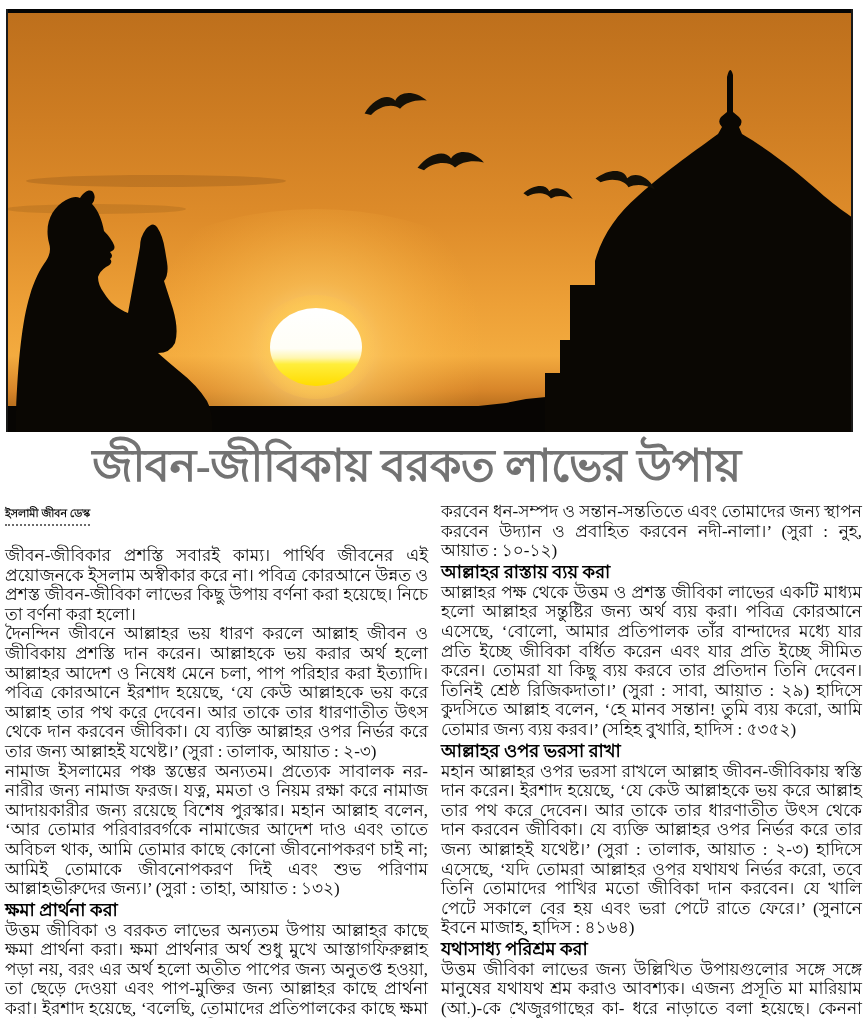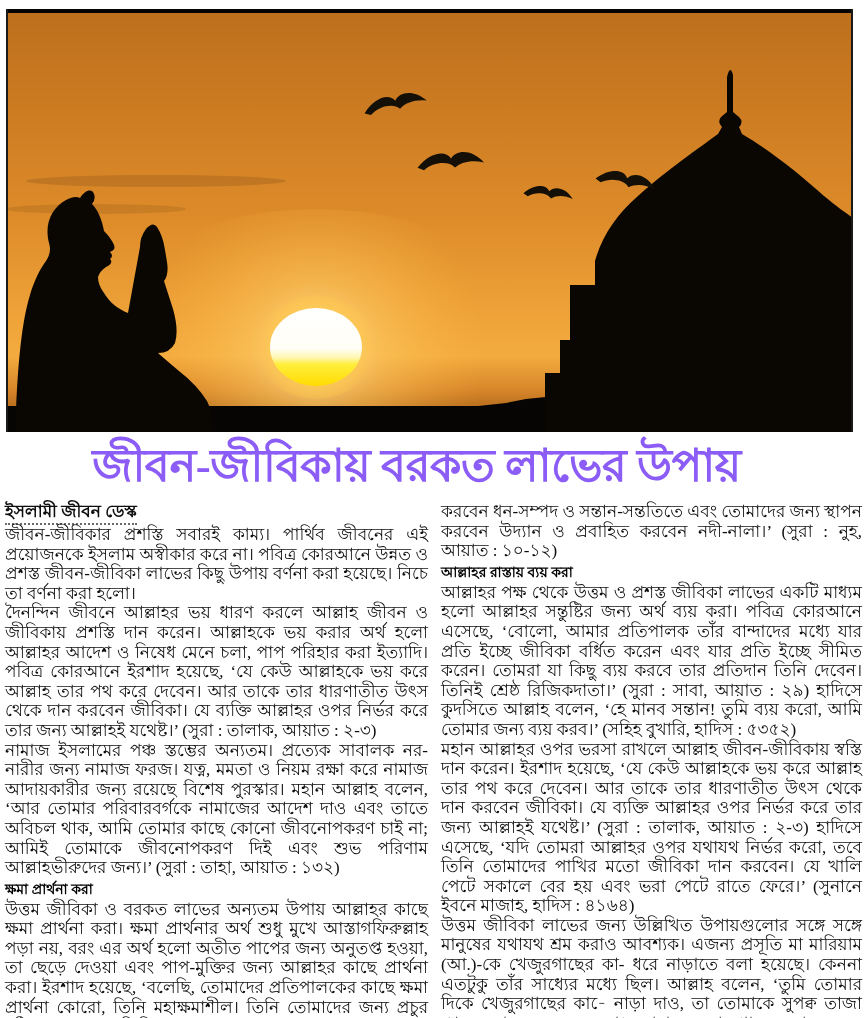--- a/index.html
+++ b/index.html
@@ -4,34 +4,34 @@
 <style>
   html,body{margin:0;padding:0;}
   body{
     width:867px;height:1018px;background:#ffffff;position:relative;overflow:hidden;
     font-family:"Liberation Serif","DejaVu Serif",serif;
   }
   .photo{position:absolute;left:6px;top:9px;width:847px;height:423px;display:block;}
   .headline{
     position:absolute;left:0;top:433px;width:833px;height:70px;
     display:flex;align-items:center;justify-content:center;
-    font-weight:bold;font-size:45px;color:#8b5cf6;letter-spacing:-0.5px;white-space:nowrap;
+    font-weight:bold;font-size:45px;color:#737373;letter-spacing:-0.5px;white-space:nowrap;
   }
   .col{
     position:absolute;top:502px;font-size:17px;line-height:19.6px;color:#0e0e0e;
     text-align:justify;text-justify:inter-word;
   }
   .col-left{left:5px;width:423px;}
   .col-right{left:441px;width:421px;}
   .byline{
-    font-weight:bold;font-size:17px;line-height:20px;display:inline-block;
-    border-bottom:2px dotted #6b6b6b;padding-bottom:1px;margin:0 0 0 0;text-align:center;
+    font-weight:bold;font-size:11px;line-height:20px;display:inline-block;
+    border-bottom:2px dotted #6b6b6b;padding-bottom:1px;margin:0 0 20px 0;text-align:center;
   }
   .sec-heading{
-    font-size:14px;font-weight:bold;margin:1px 0 0 0;line-height:21px;
+    font-size:18px;font-weight:bold;margin:1px 0 0 0;line-height:21px;
     text-align:left;color:#000;
   }
   .para{margin:0;}
 </style>
 </head>
 <body>
 
 <svg class="photo" viewBox="0 0 847 423" width="847" height="423" preserveAspectRatio="none" aria-hidden="true">
   <defs>
     <linearGradient id="sky" x1="0" y1="0" x2="0" y2="1">
@@ -133,15 +133,17 @@
   <p class="para">দৈনন্দিন জীবনে আল্লাহর ভয় ধারণ করলে আল্লাহ জীবন ও জীবিকায় প্রশস্তি দান করেন। আল্লাহকে ভয় করার অর্থ হলো আল্লাহর আদেশ ও নিষেধ মেনে চলা, পাপ পরিহার করা ইত্যাদি। পবিত্র কোরআনে ইরশাদ হয়েছে, ‘যে কেউ আল্লাহকে ভয় করে আল্লাহ তার পথ করে দেবেন। আর তাকে তার ধারণাতীত উৎস থেকে দান করবেন জীবিকা। যে ব্যক্তি আল্লাহর ওপর নির্ভর করে তার জন্য আল্লাহই যথেষ্ট।’ (সুরা : তালাক, আয়াত : ২-৩)</p>
   <p class="para">নামাজ ইসলামের পঞ্চ স্তম্ভের অন্যতম। প্রত্যেক সাবালক নর-নারীর জন্য নামাজ ফরজ। যত্ন, মমতা ও নিয়ম রক্ষা করে নামাজ আদায়কারীর জন্য রয়েছে বিশেষ পুরস্কার। মহান আল্লাহ বলেন, ‘আর তোমার পরিবারবর্গকে নামাজের আদেশ দাও এবং তাতে অবিচল থাক, আমি তোমার কাছে কোনো জীবনোপকরণ চাই না; আমিই তোমাকে জীবনোপকরণ দিই এবং শুভ পরিণাম আল্লাহভীরুদের জন্য।’ (সুরা : তাহা, আয়াত : ১৩২)</p>
   <div class="sec-heading">ক্ষমা প্রার্থনা করা</div>
   <p class="para">উত্তম জীবিকা ও বরকত লাভের অন্যতম উপায় আল্লাহর কাছে ক্ষমা প্রার্থনা করা। ক্ষমা প্রার্থনার অর্থ শুধু মুখে আস্তাগফিরুল্লাহ পড়া নয়, বরং এর অর্থ হলো অতীত পাপের জন্য অনুতপ্ত হওয়া, তা ছেড়ে দেওয়া এবং পাপ-মুক্তির জন্য আল্লাহর কাছে প্রার্থনা করা। ইরশাদ হয়েছে, ‘বলেছি, তোমাদের প্রতিপালকের কাছে ক্ষমা প্রার্থনা কোরো, তিনি মহাক্ষমাশীল। তিনি তোমাদের জন্য প্রচুর বৃষ্টিপাত করবেন। তিনি তোমাদের সমৃদ্ধ</p>
 </div>
 
 <div class="col col-right">
   <p class="para">করবেন ধন-সম্পদ ও সন্তান-সন্ততিতে এবং তোমাদের জন্য স্থাপন করবেন উদ্যান ও প্রবাহিত করবেন নদী-নালা।’ (সুরা : নুহ, আয়াত : ১০-১২)</p>
   <div class="sec-heading">আল্লাহর রাস্তায় ব্যয় করা</div>
   <p class="para">আল্লাহর পক্ষ থেকে উত্তম ও প্রশস্ত জীবিকা লাভের একটি মাধ্যম হলো আল্লাহর সন্তুষ্টির জন্য অর্থ ব্যয় করা। পবিত্র কোরআনে এসেছে, ‘বোলো, আমার প্রতিপালক তাঁর বান্দাদের মধ্যে যার প্রতি ইচ্ছে জীবিকা বর্ধিত করেন এবং যার প্রতি ইচ্ছে সীমিত করেন। তোমরা যা কিছু ব্যয় করবে তার প্রতিদান তিনি দেবেন। তিনিই শ্রেষ্ঠ রিজিকদাতা।’ (সুরা : সাবা, আয়াত : ২৯) হাদিসে কুদসিতে আল্লাহ বলেন, ‘হে মানব সন্তান! তুমি ব্যয় করো, আমি তোমার জন্য ব্যয় করব।’ (সহিহ বুখারি, হাদিস : ৫৩৫২)</p>
+  <div class="sec-heading">আল্লাহর ওপর ভরসা রাখা</div>
   <p class="para">মহান আল্লাহর ওপর ভরসা রাখলে আল্লাহ জীবন-জীবিকায় স্বস্তি দান করেন। ইরশাদ হয়েছে, ‘যে কেউ আল্লাহকে ভয় করে আল্লাহ তার পথ করে দেবেন। আর তাকে তার ধারণাতীত উৎস থেকে দান করবেন জীবিকা। যে ব্যক্তি আল্লাহর ওপর নির্ভর করে তার জন্য আল্লাহই যথেষ্ট।’ (সুরা : তালাক, আয়াত : ২-৩) হাদিসে এসেছে, ‘যদি তোমরা আল্লাহর ওপর যথাযথ নির্ভর করো, তবে তিনি তোমাদের পাখির মতো জীবিকা দান করবেন। যে খালি পেটে সকালে বের হয় এবং ভরা পেটে রাতে ফেরে।’ (সুনানে ইবনে মাজাহ, হাদিস : ৪১৬৪)</p>
+  <div class="sec-heading">যথাসাধ্য পরিশ্রম করা</div>
   <p class="para">উত্তম জীবিকা লাভের জন্য উল্লিখিত উপায়গুলোর সঙ্গে সঙ্গে মানুষের যথাযথ শ্রম করাও আবশ্যক। এজন্য প্রসূতি মা মারিয়াম (আ.)-কে খেজুরগাছের কা- ধরে নাড়াতে বলা হয়েছে। কেননা এতটুকু তাঁর সাধ্যের মধ্যে ছিল। আল্লাহ বলেন, ‘তুমি তোমার দিকে খেজুরগাছের কা-ে নাড়া দাও, তা তোমাকে সুপক্ব তাজা খেজুর দান করবে। সুতরাং আহার করো, পান করো ও চক্ষু জুড়াও।’ (সুরা : মারিয়াম, আয়াত : ২৫-২৬)</p>
 </div>
 
 </body></html>

